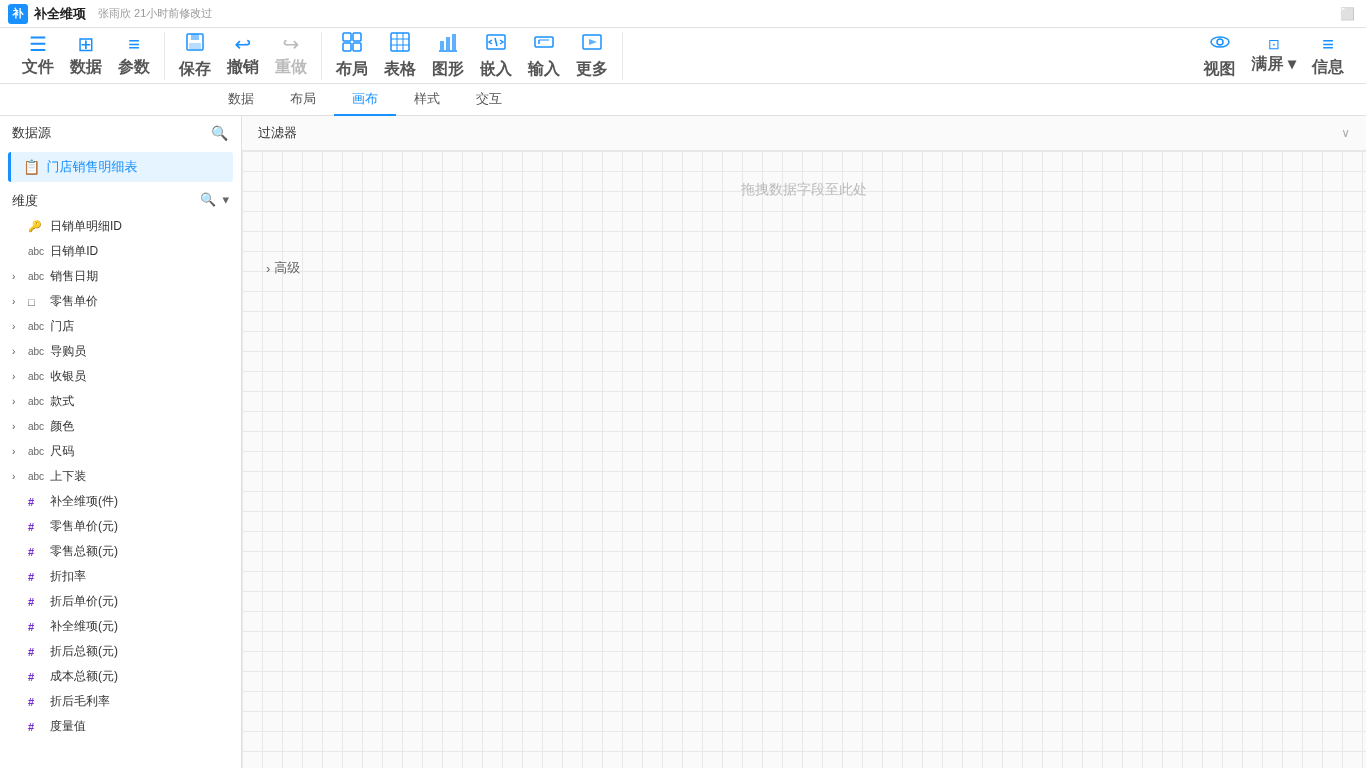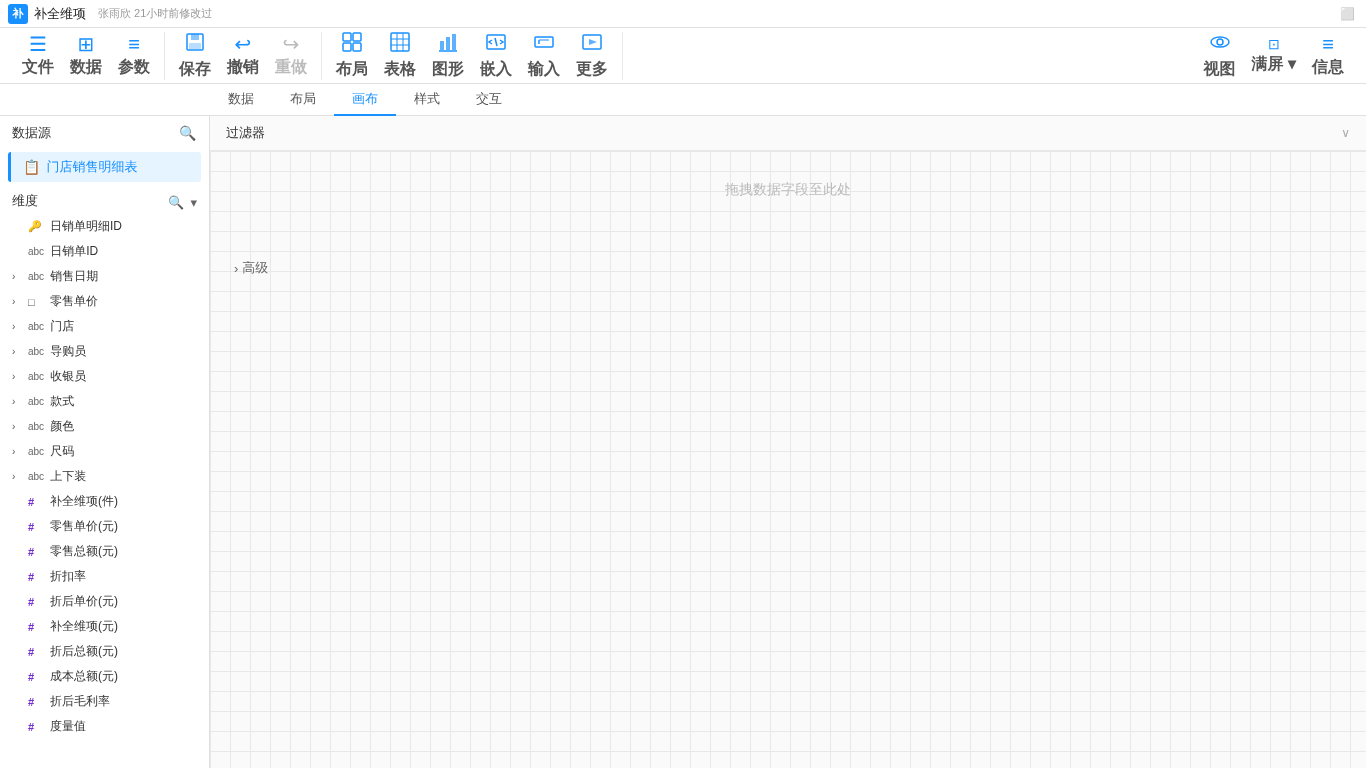--- a/index.html
+++ b/index.html
@@ -17,21 +17,21 @@
       color: #333;
     }
     .title-bar-logo {
       width: 20px;
       height: 20px;
       background: #1890ff;
       border-radius: 3px;
       display: flex; align-items: center; justify-content: center;
       color: #fff; font-size: 11px; font-weight: bold; margin-right: 6px;
     }
-    .title-bar-title { font-size: 13px; font-weight: 400; color: #222; margin-right: 12px; }
+    .title-bar-title { font-size: 13px; font-weight: 700; color: #222; margin-right: 12px; }
     .title-bar-subtitle { font-size: 11px; color: #999; }
     .title-bar-win-controls { margin-left: auto; display: flex; gap: 8px; }
     .win-btn { width: 20px; height: 20px; display: flex; align-items: center; justify-content: center; font-size: 12px; color: #666; cursor: pointer; }
     .win-btn.maximize { color: #1890ff; }
 
     
     .toolbar {
       height: 56px;
       background: #fff;
       border-bottom: 1px solid #e0e0e0;
@@ -93,21 +93,21 @@
     }
 
     
     .main-layout {
       display: flex;
       height: calc(768px - 28px - 56px - 32px);
     }
 
     
     .sidebar {
-      width: 210px;
+      width: 242px;
       background: #fff;
       border-right: 1px solid #e0e0e0;
       display: flex;
       flex-direction: column;
       overflow: hidden;
     }
     .sidebar-section-header {
       display: flex;
       align-items: center;
       padding: 8px 12px;
@@ -131,21 +131,21 @@
       color: #1890ff;
       cursor: pointer;
       gap: 6px;
       margin: 2px 8px;
       border-radius: 3px;
     }
     .ds-icon { font-size: 14px; }
 
     .dim-header {
       display: flex;
-      align-items: flex-end;
+      align-items: flex-start;
       padding: 8px 12px 4px 12px;
       font-size: 13px;
       font-weight: 500;
       color: #333;
     }
     .dim-header-actions { margin-left: auto; display: flex; gap: 6px; }
     .dim-action-btn { cursor: pointer; color: #666; font-size: 13px; }
 
     .sidebar-scroll {
       overflow-y: auto;

